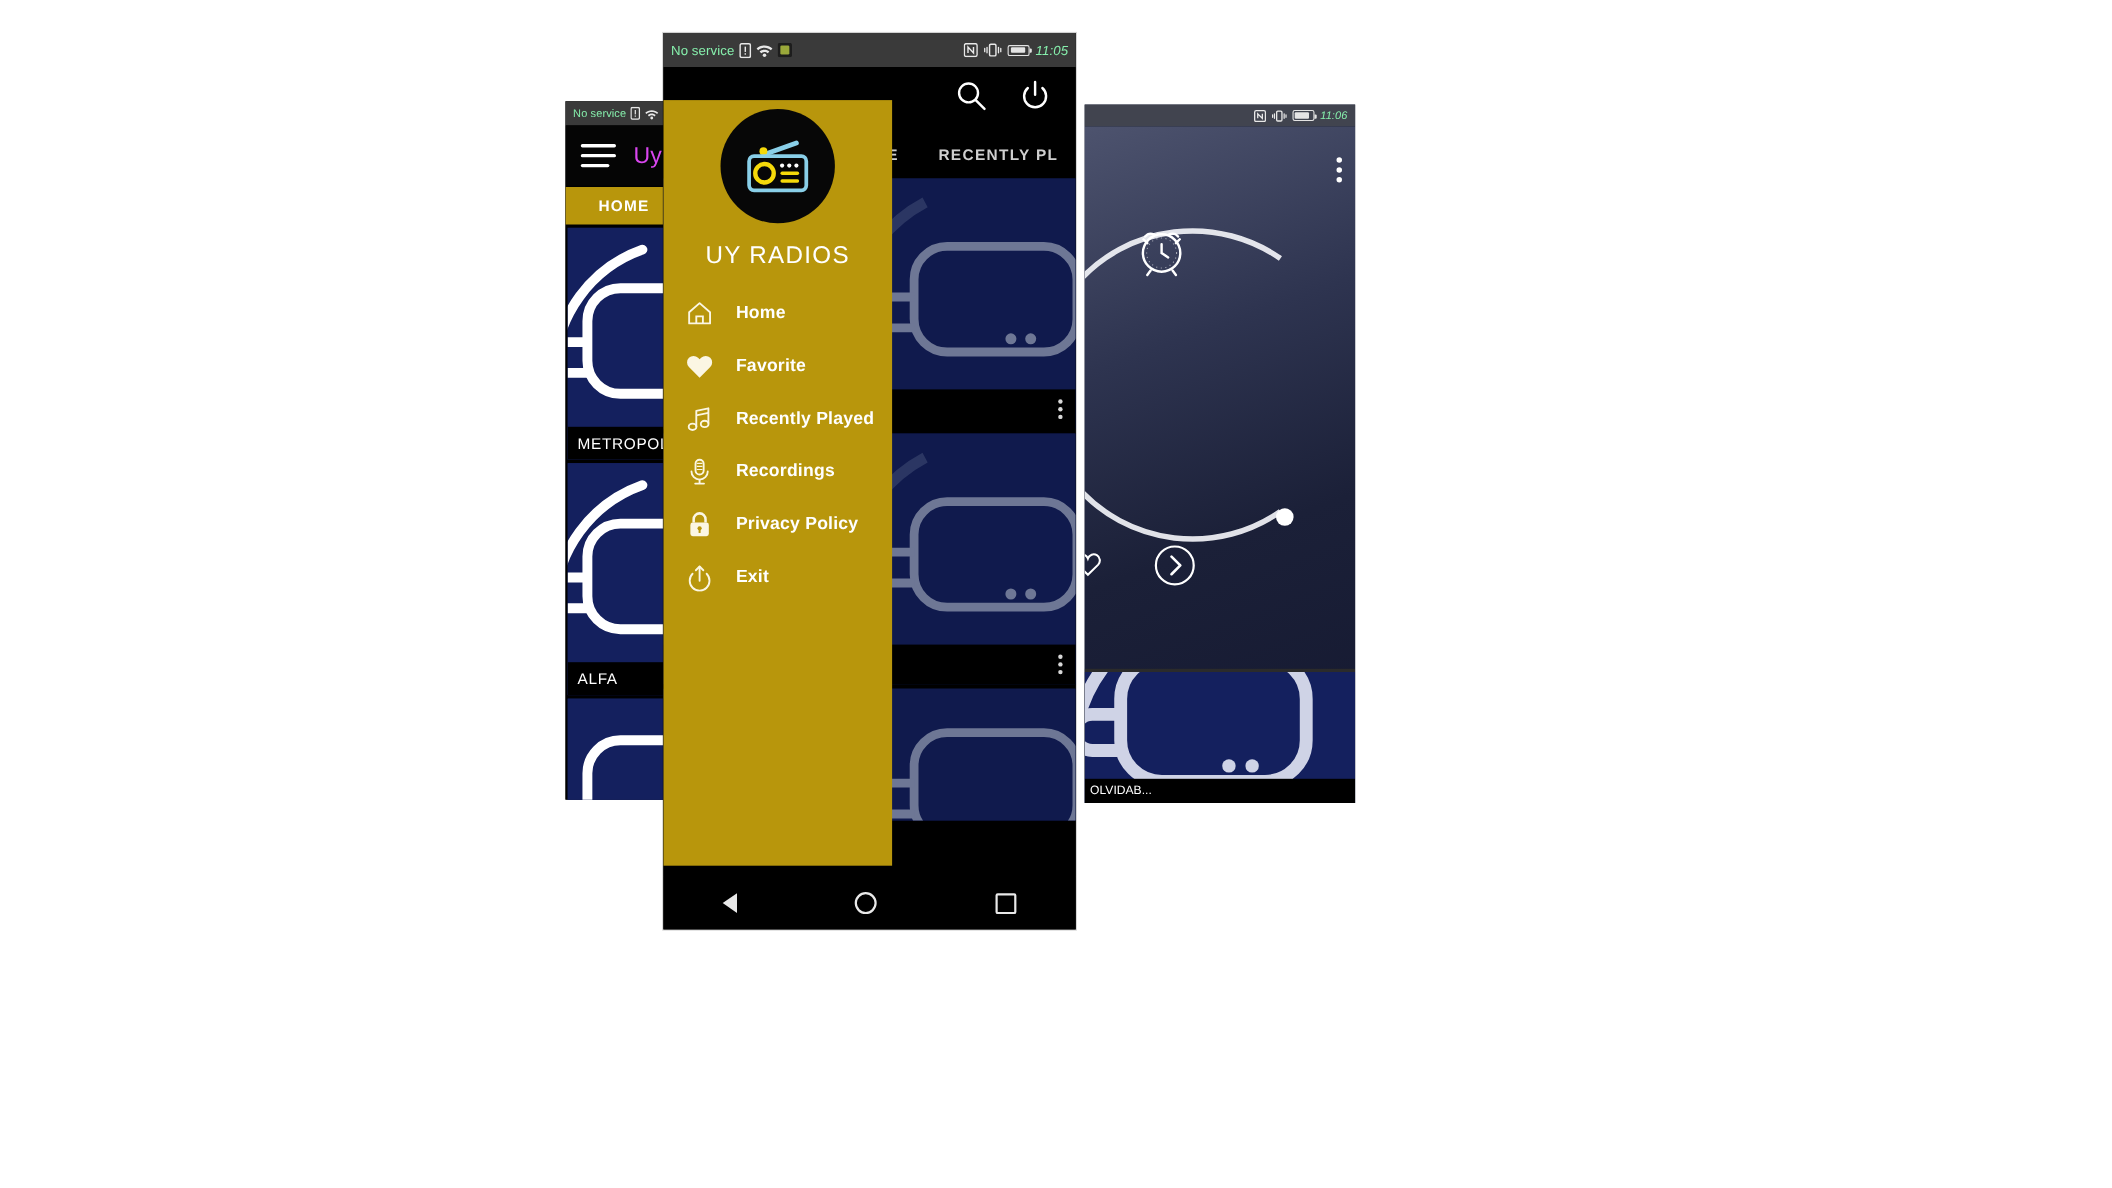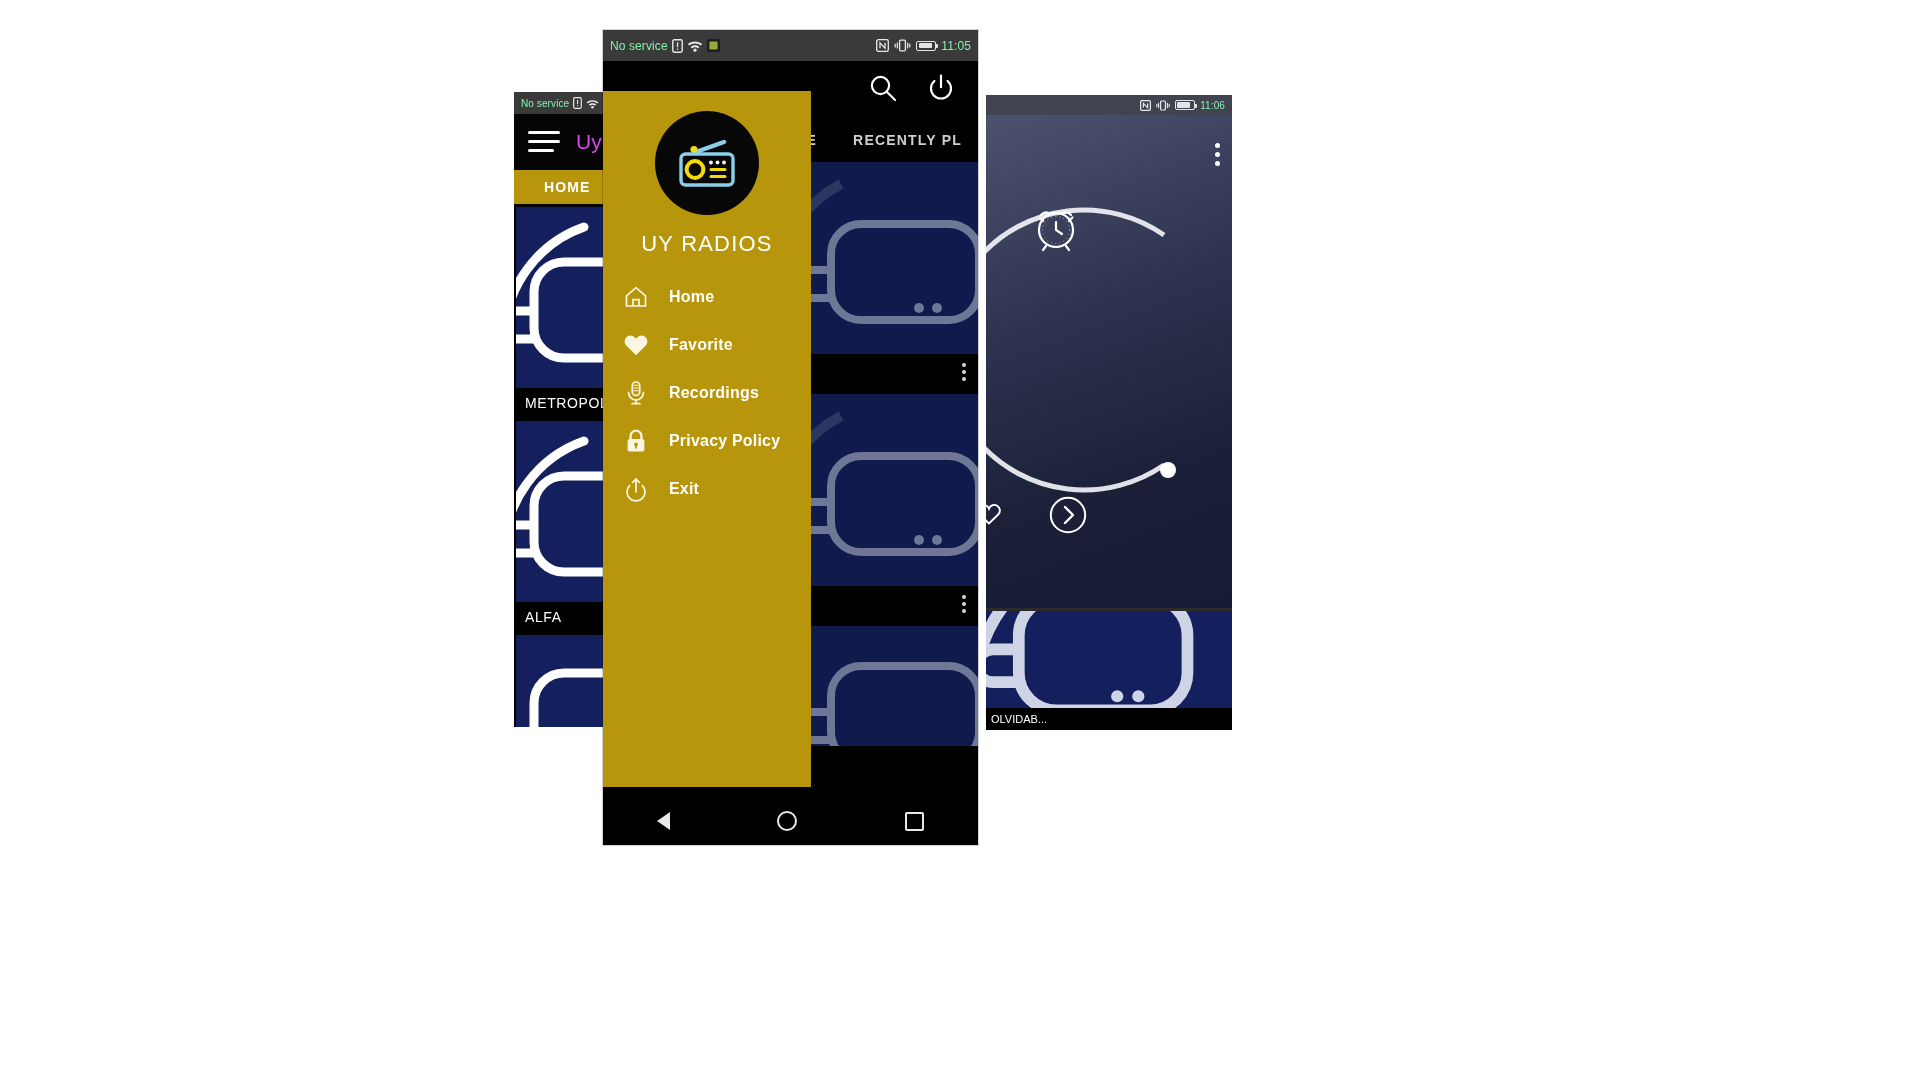--- a/index.html
+++ b/index.html
@@ -33,21 +33,21 @@
     display: flex;
     align-items: center;
     background: #3a3a3a;
     color: #86efac;
     font-size: 11px;
     letter-spacing: .1px;
     padding: 0 7px;
     box-sizing: border-box;
   }
   .statusbar .sb-left { display: flex; align-items: center; gap: 4px; }
-  .statusbar .sb-right { margin-left: auto; display: flex; align-items: center; gap: 5px; }
+  .statusbar .sb-right { margin-left: auto; display: flex; align-items: center; gap: 5px; font-style: italic; }
   .sb-text { white-space: nowrap; }
   .sb-ico { display: inline-flex; align-items: center; }
 
   
   .bat {
     width: 20px; height: 10px;
     border: 1.4px solid #e4e4e4;
     border-radius: 2px;
     position: relative;
     box-sizing: border-box;
@@ -206,21 +206,21 @@
   .c-card .label .dots i { width:4px;height:4px;border-radius:50%;background:#d8d8d8;display:block;}
 
   
   .drawer {
     position:absolute;
     left:0; top:61px;
     width:208px;
     bottom:58px;
     background:#b8960c;
     z-index:6;
-    padding-top: 12px;
+    padding-top: 0;
     box-sizing:border-box;
   }
   .drawer-logo {
     width: 104px; height: 104px;
     border-radius: 50%;
     background:#070707;
     margin: 8px auto 0 auto;
     display:flex; align-items:center; justify-content:center;
   }
   .drawer-title {
@@ -573,20 +573,31 @@
 
         <div class="menu-item">
           <span class="mi-icon">
             <svg width="26" height="24" viewBox="0 0 26 24">
                 <path d="M13 22.3 3.3 12.6a5.9 5.9 0 0 1 0-8.3 5.9 5.9 0 0 1 8.3 0L13 5.7l1.4-1.4a5.9 5.9 0 0 1 8.3 0 5.9 5.9 0 0 1 0 8.3z" fill="#fbf6e3"></path>
               </svg>
           </span>
           <span class="mi-label">Favorite</span>
         </div>
 
+        <div class="menu-item">
+          <span class="mi-icon">
+            <svg width="26" height="26" viewBox="0 0 26 26">
+                <path d="M10 20V5.5l11-2.3V17" fill="none" stroke="#fbf6e3" stroke-width="1.7" stroke-linejoin="round"></path>
+                <path d="M10 9.6l11-2.3" stroke="#fbf6e3" stroke-width="1.7"></path>
+                <ellipse cx="6.6" cy="20" rx="3.5" ry="2.9" fill="none" stroke="#fbf6e3" stroke-width="1.7"></ellipse>
+                <ellipse cx="17.6" cy="17.4" rx="3.5" ry="2.9" fill="none" stroke="#fbf6e3" stroke-width="1.7"></ellipse>
+              </svg>
+          </span>
+          <span class="mi-label">Recently Played</span>
+        </div>
 
         <div class="menu-item">
           <span class="mi-icon">
             <svg width="26" height="26" viewBox="0 0 26 26">
               <rect x="9.3" y="2" width="7.4" height="13.4" rx="3.7" fill="none" stroke="#fbf6e3" stroke-width="1.7"></rect>
               <path d="M10.4 5.2h5.2M10.4 8h5.2M10.4 10.8h5.2" stroke="#fbf6e3" stroke-width="1.1"></path>
               <path d="M5.6 12.6a7.4 7.4 0 0 0 14.8 0" fill="none" stroke="#fbf6e3" stroke-width="1.7" stroke-linecap="round"></path>
               <path d="M13 20v3.6M9 23.6h8" stroke="#fbf6e3" stroke-width="1.7" stroke-linecap="round"></path>
             </svg>
           </span>

